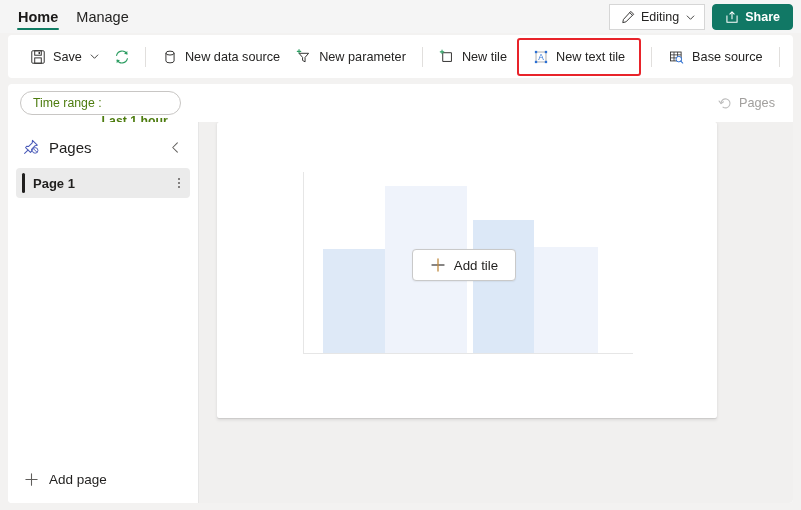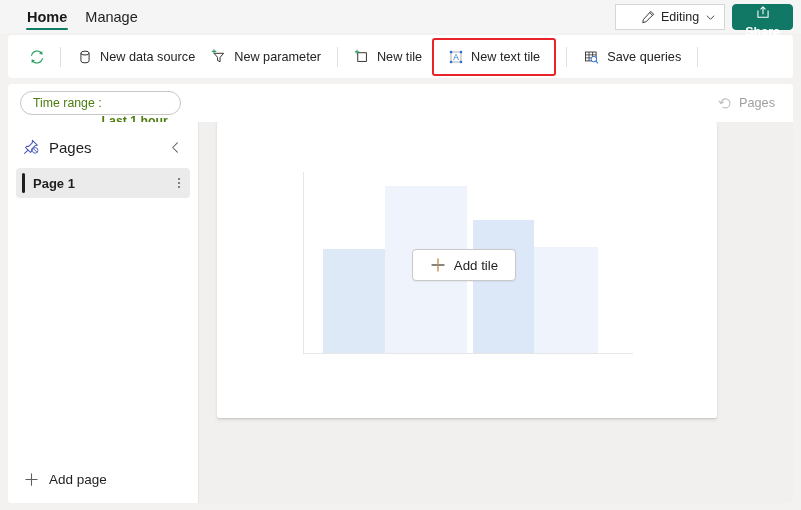--- a/index.html
+++ b/index.html
@@ -25,21 +25,21 @@
     left: 0; top: 0;
     width: 801px; height: 33px;
     background: #f5f5f5;
     display: flex;
     align-items: center;
   }
   .menu-tabs {
     display: flex;
     align-items: center;
     height: 33px;
-    padding-left: 18px;
+    padding-left: 9px;
   }
   .menu-tab {
     position: relative;
     height: 33px;
     display: flex;
     align-items: center;
     padding: 0 9px;
     font-size: 14.5px;
     color: #252423;
     cursor: pointer;
@@ -59,42 +59,41 @@
     right: 8px; top: 4px;
     display: flex;
     align-items: center;
     gap: 7px;
   }
   .btn-editing {
     height: 26px;
     display: flex;
     align-items: center;
     gap: 6px;
-    padding: 0 9px 0 25px;
+    padding: 0 9px 0 11px;
     background: #ffffff;
     border: 1px solid #d6d6d6;
     border-radius: 0;
     font-size: 12.5px;
     color: #252423;
     cursor: pointer;
   }
   .btn-share {
     height: 26px;
     display: flex;
     align-items: center;
     gap: 6px;
     padding: 0 12px;
     background: #117865;
     border: 1px solid #117865;
     border-radius: 4px;
     font-size: 12.5px;
     color: #ffffff;
     font-weight: 600;
     cursor: pointer;
-    flex-direction: column;
   }
 
   
   .toolbar {
     position: absolute;
     left: 8px; top: 35px;
     width: 785px; height: 43px;
     background: #ffffff;
     border-radius: 4px;
     display: flex;
@@ -341,20 +340,36 @@
             <path d="M5.2 5 L8 2.1 L10.8 5" fill="none" stroke="#ffffff" stroke-width="1.2" stroke-linejoin="round"></path>
           </svg>
         </span>
         <span>Share</span>
       </div>
     </div>
   </div>
 
   <div class="toolbar">
 
+    <div class="tb-item">
+      <span>
+        <svg width="16" height="16" viewBox="0 0 18 18">
+          <rect x="2" y="2" width="14" height="14" rx="1.2" fill="none" stroke="#323130" stroke-width="1.1"></rect>
+          <rect x="5.3" y="2" width="7.4" height="5" fill="none" stroke="#323130" stroke-width="1.1"></rect>
+          <rect x="5.3" y="10" width="7.4" height="6" fill="none" stroke="#323130" stroke-width="1.1"></rect>
+          <rect x="9.6" y="3.4" width="1.7" height="2.3" fill="#323130"></rect>
+        </svg>
+      </span>
+      <span>Save</span>
+      <span class="tb-chevron">
+        <svg width="9" height="9" viewBox="0 0 10 10">
+          <path d="M1 3 L5 7 L9 3" fill="none" stroke="#323130" stroke-width="1"></path>
+        </svg>
+      </span>
+    </div>
 
     <div class="tb-item iconbtn">
       <span>
         <svg width="18" height="18" viewBox="0 0 20 20">
           <path d="M4 8.2 A6.2 6.2 0 0 1 15.5 6.6" fill="none" stroke="#2e9e63" stroke-width="1.3" stroke-linecap="round"></path>
           <path d="M16 11.9 A6.2 6.2 0 0 1 4.6 13.5" fill="none" stroke="#2e9e63" stroke-width="1.3" stroke-linecap="round"></path>
           <path d="M15.9 3.2 L15.9 7 L12.2 6.7 Z" fill="#2e9e63"></path>
           <path d="M4.1 16.9 L4.1 13.1 L7.8 13.4 Z" fill="#2e9e63"></path>
         </svg>
       </span>
@@ -414,21 +429,21 @@
 
     <div class="tb-item">
       <span>
         <svg width="17" height="16" viewBox="0 0 18 18">
           <rect x="2.2" y="3.4" width="12" height="10" fill="none" stroke="#323130" stroke-width="1"></rect>
           <path d="M2.2 6.6 H14.2 M2.2 10 H14.2 M6.2 3.4 V13.4 M10.2 3.4 V13.4" stroke="#323130" stroke-width="0.9"></path>
           <circle cx="11.6" cy="11.4" r="3.1" fill="#ffffff" stroke="#2b6fd4" stroke-width="1.1"></circle>
           <path d="M13.9 13.7 L16 15.8" stroke="#2b6fd4" stroke-width="1.2" stroke-linecap="round"></path>
         </svg>
       </span>
-      <span>Save queries</span>
+      <span>Base source</span>
     </div>
 
     <div class="tb-sep"></div>
   </div>
 
   <div class="filterbar">
     <div class="pill">
       <span>Time range : </span>
       <b>Last 1 hour</b>
     </div>

